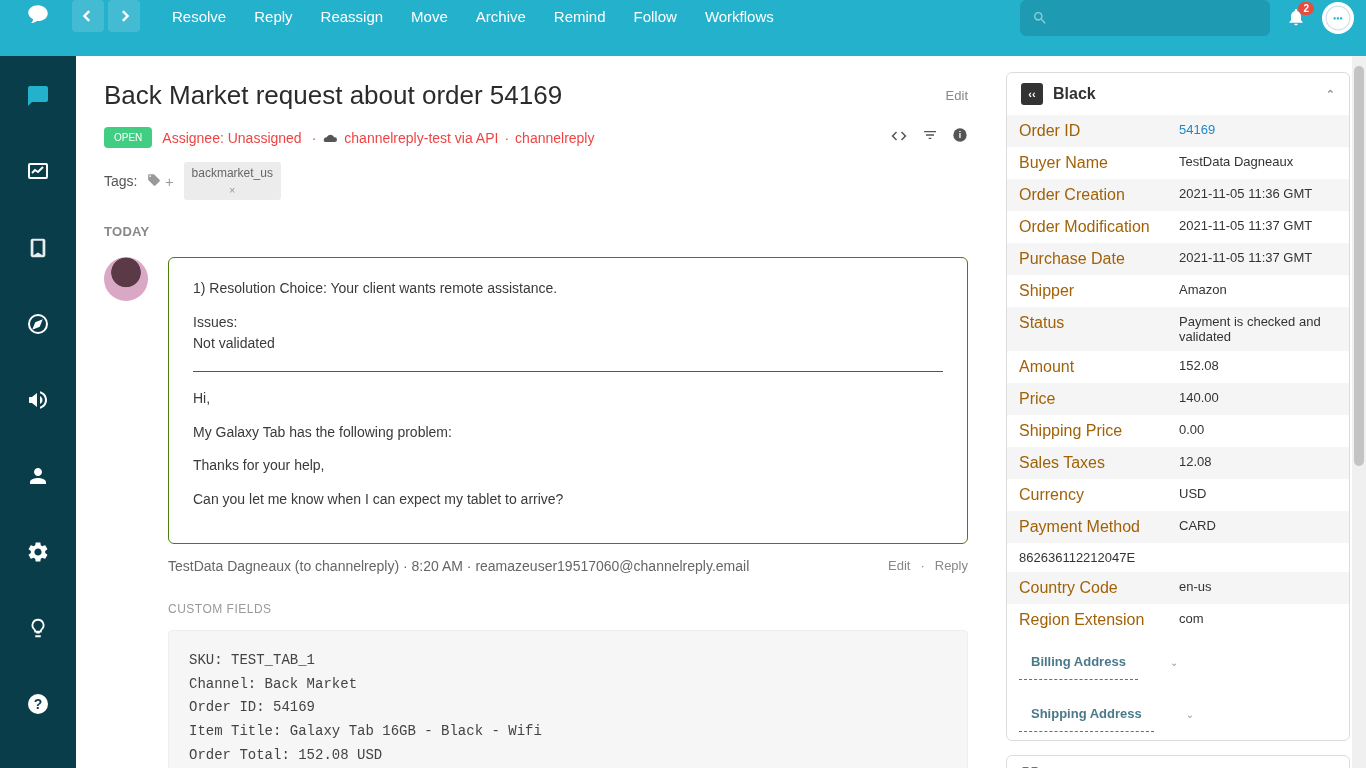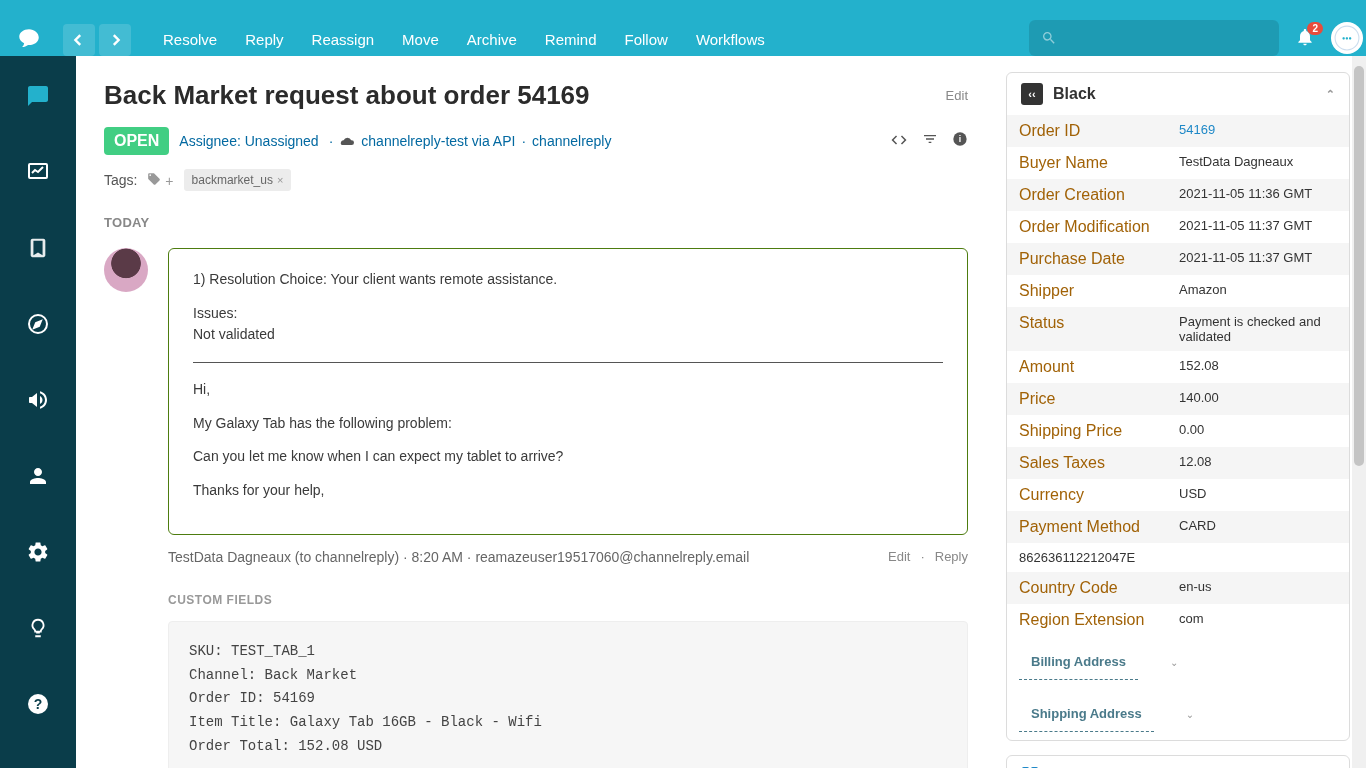--- a/index.html
+++ b/index.html
@@ -1,55 +1,55 @@
 <!DOCTYPE html>
 <html><head>
 <meta charset="utf-8">
 <style>
 * { margin: 0; padding: 0; box-sizing: border-box; }
 body { font-family: -apple-system, BlinkMacSystemFont, "Segoe UI", Helvetica, Arial, sans-serif; font-size: 14px; color: #333; background: #fff; overflow: hidden; }
 .app { display: flex; flex-direction: column; height: 768px; width: 1366px; }
-.topbar { background: #23b1cc; height: 56px; display: flex; align-items: flex-end; padding: 0 3px; gap: 8px; color: #fff; }
+.topbar { background: #23b1cc; height: 56px; display: flex; align-items: flex-start; padding: 0 12px; gap: 8px; color: #fff; }
 .logo { width: 32px; height: 32px; margin: 0 10px; display: flex; align-items: center; justify-content: center; }
 .nav-arrows { display: flex; gap: 4px; margin-right: 10px; }
 .nav-arrow { width: 32px; height: 32px; background: rgba(255,255,255,0.15); border-radius: 4px; display: flex; align-items: center; justify-content: center; cursor: pointer; }
 .toolbar-actions { display: flex; gap: 0; }
 .toolbar-btn { padding: 8px 14px; color: #fff; cursor: pointer; font-size: 15px; border-radius: 4px; }
 .topbar-right { margin-left: auto; display: flex; align-items: center; gap: 16px; }
 .search-box { background: rgba(0,0,0,0.12); border-radius: 6px; width: 250px; height: 36px; display: flex; align-items: center; padding: 0 12px; }
 .search-box svg { opacity: 0.5; }
 .bell-wrap { position: relative; cursor: pointer; }
 .bell-badge { position: absolute; top: -5px; right: -8px; background: #e74c3c; color: #fff; border-radius: 10px; font-size: 10px; padding: 1px 5px; font-weight: bold; }
 .avatar-top { width: 32px; height: 32px; background: #fff; border-radius: 50%; display: flex; align-items: center; justify-content: center; font-size: 9px; color: #23b1cc; overflow: hidden; }
 .body { display: flex; flex: 1; overflow: hidden; }
 .sidebar { width: 76px; background: #0a3d4a; display: flex; flex-direction: column; align-items: center; padding-top: 20px; gap: 36px; }
 .sidebar-item { color: #fff; cursor: pointer; width: 40px; height: 40px; display: flex; align-items: center; justify-content: center; }
 .main { flex: 1; display: flex; overflow: hidden; background: #fff; }
 .content { flex: 1; padding: 24px 28px; overflow-y: auto; }
 .title-row { display: flex; justify-content: space-between; align-items: center; margin-bottom: 16px; }
-.title { font-size: 26px; font-weight: 700; color: #2b2b2b; }
+.title { font-size: 26px; font-weight: 400; color: #2b2b2b; }
 .edit-link { color: #888; font-size: 13px; cursor: pointer; }
 .meta-row { display: flex; align-items: center; gap: 10px; margin-bottom: 14px; }
-.status-badge { background: #41ce83; color: #fff; padding: 5px 10px; border-radius: 4px; font-size: 16px; font-weight: 700; }
-.meta-text { color: #0369a1; font-size: 14px; display: flex; align-items: center; gap: 6px; }
+.status-badge { background: #41ce83; color: #fff; padding: 5px 10px; border-radius: 4px; font-size: 10px; font-weight: 400; }
+.meta-text { color: #ef4444; font-size: 14px; display: flex; align-items: center; gap: 6px; }
 .meta-icons { margin-left: auto; display: flex; gap: 14px; color: #555; }
 .meta-icons span { cursor: pointer; }
 .tags-row { display: flex; align-items: center; gap: 10px; margin-bottom: 24px; color: #555; }
-.tag-chip { background: #ececec; padding: 4px 8px; border-radius: 3px; font-size: 12px; color: #666; display: flex; align-items: center; gap: 4px; }
+.tag-chip { background: #ececec; padding: 4px 8px; border-radius: 3px; font-size: 12px; color: #666; display: flex; align-items: center; gap: 4px; flex-direction: column; }
 .tag-x { font-size: 11px; color: #999; cursor: pointer; }
 .day-label { color: #888; font-size: 13px; font-weight: 600; margin-bottom: 18px; letter-spacing: 0.3px; }
 .message-row { display: flex; gap: 20px; margin-bottom: 14px; }
 .msg-avatar { width: 44px; height: 44px; border-radius: 50%; background: radial-gradient(circle at 50% 35%, #5a3a47 40%, #d9a8c4 42%); flex-shrink: 0; }
 .msg-body { flex: 1; border: 1px solid #4d7c0f; border-radius: 6px; padding: 20px 24px; color: #3a3a3a; line-height: 1.55; }
 .msg-body p { margin-bottom: 12px; }
 .msg-body hr { border: none; border-top: 1px solid #555; margin: 16px 0; }
 .msg-footer { display: flex; justify-content: space-between; align-items: center; padding-left: 64px; color: #666; font-size: 14px; margin-bottom: 28px; }
 .msg-footer-actions { display: flex; gap: 10px; color: #888; font-size: 13px; }
 .msg-footer-actions span { cursor: pointer; }
-.custom-fields-label { color: #999; font-size: 12px; font-weight: 700; letter-spacing: 0.5px; margin-bottom: 14px; padding-left: 64px; }
+.custom-fields-label { color: #999; font-size: 12px; font-weight: 400; letter-spacing: 0.5px; margin-bottom: 14px; padding-left: 64px; }
 .custom-fields-box { margin-left: 64px; background: #f6f6f6; border: 1px solid #eee; border-radius: 4px; padding: 18px 20px; font-family: "Courier New", monospace; font-size: 14px; color: #444; line-height: 1.7; white-space: pre; }
 .right-panel { width: 370px; padding: 16px 16px 16px 10px; overflow-y: auto; background: #fff; }
 .panel-card { border: 1px solid #dcdcdc; border-radius: 6px; margin-bottom: 14px; overflow: hidden; }
 .panel-header { display: flex; align-items: center; gap: 10px; padding: 10px 14px; font-weight: 600; font-size: 16px; color: #333; cursor: pointer; }
 .panel-header .chev { margin-left: auto; color: #999; font-size: 11px; }
 .order-icon { width: 22px; height: 22px; background: #333; color: #fff; border-radius: 3px; display: flex; align-items: center; justify-content: center; font-size: 11px; font-weight: bold; }
 .products-icon svg { display: block; }
 .kv-table { width: 100%; }
 .kv-row { display: flex; }
 .kv-row:nth-child(odd) { background: #f5f5f5; }
@@ -212,22 +212,22 @@
         <div class="day-label">TODAY</div>
 
         <div class="message-row">
           <div class="msg-avatar"></div>
           <div class="msg-body">
             <p>1) Resolution Choice: Your client wants remote assistance.</p>
             <p><span>Issues:</span><br><span>Not validated</span></p>
             <hr>
             <p>Hi,</p>
             <p>My Galaxy Tab has the following problem:</p>
+            <p>Thanks for your help,</p>
             <p>Can you let me know when I can expect my tablet to arrive?</p>
-            <p>Thanks for your help,</p>
           </div>
         </div>
         <div class="msg-footer">
           <span>TestData Dagneaux (to channelreply) · 8:20 AM · reamazeuser19517060@channelreply.email</span>
           <div class="msg-footer-actions">
             <span>Edit</span> ·
             <span>Reply</span>
           </div>
         </div>
 

